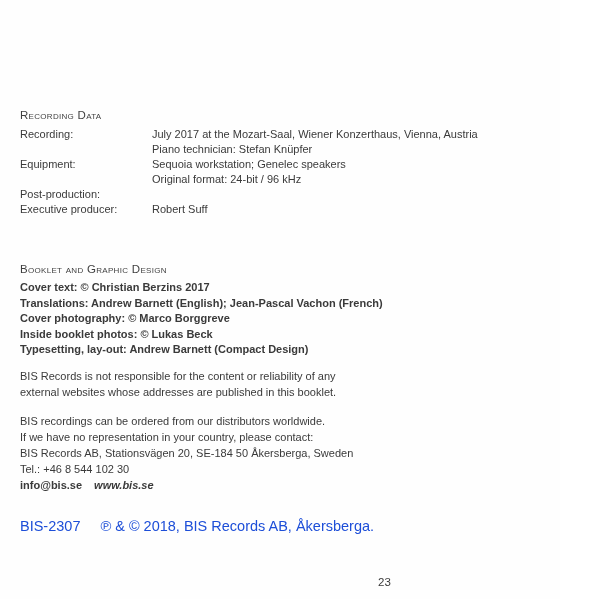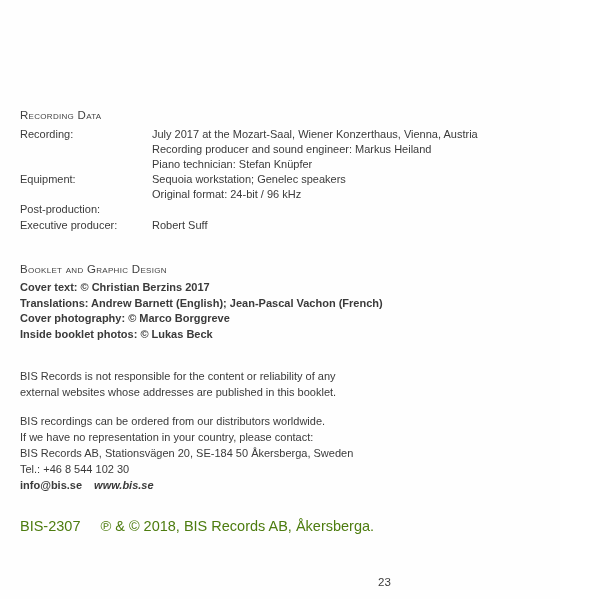--- a/index.html
+++ b/index.html
@@ -54,21 +54,21 @@
     top: 414px;
     line-height: 15.9px;
     width: 575px;
   }
   .contact-links { font-weight: bold; }
   .website { margin-left: 12px; font-style: italic; }
   .catalog-line {
     top: 517px;
     font-size: 14.5px;
     line-height: 18px;
-    color: #4d7c0f;
+    color: #1d4ed8;
     white-space: nowrap;
   }
   .rights { margin-left: 20px; }
   .page-number {
     position: absolute;
     left: 368px;
     top: 576px;
     width: 33px;
     text-align: center;
     font-size: 11.5px;
@@ -81,21 +81,20 @@
 <div class="page">
 
   <section>
     <h2 class="sc-heading abs" style="top:109px">Recording Data</h2>
 
     <div class="credit-table abs body-text">
       <div class="credit-row">
         <div>Recording:</div>
         <div>
           <div>July 2017 at the Mozart-Saal, Wiener Konzerthaus, Vienna, Austria</div>
-          <div>Recording producer and sound engineer: Markus Heiland</div>
           <div>Piano technician: Stefan Knüpfer</div>
         </div>
       </div>
       <div class="credit-row">
         <div>Equipment:</div>
         <div>
           <div>Sequoia workstation; Genelec speakers</div>
           <div>Original format: 24-bit / 96 kHz</div>
         </div>
       </div>
@@ -112,20 +111,21 @@
   </section>
 
   <section>
     <h2 class="sc-heading abs" style="top:263px">Booklet and Graphic Design</h2>
 
     <div class="booklet-lines abs body-text">
       <div>Cover text: © Christian Berzins 2017</div>
       <div>Translations: Andrew Barnett (English); Jean-Pascal Vachon (French)</div>
       <div>Cover photography: © Marco Borggreve</div>
       <div>Inside booklet photos: © Lukas Beck</div>
+      <div>Typesetting, lay-out: Andrew Barnett (Compact Design)</div>
     </div>
   </section>
 
   <div class="disclaimer abs body-text">
     <div>BIS Records is not responsible for the content or reliability of any</div>
     <div>external websites whose addresses are published in this booklet.</div>
   </div>
 
   <div class="ordering abs body-text">
     <div>BIS recordings can be ordered from our distributors worldwide.</div>

